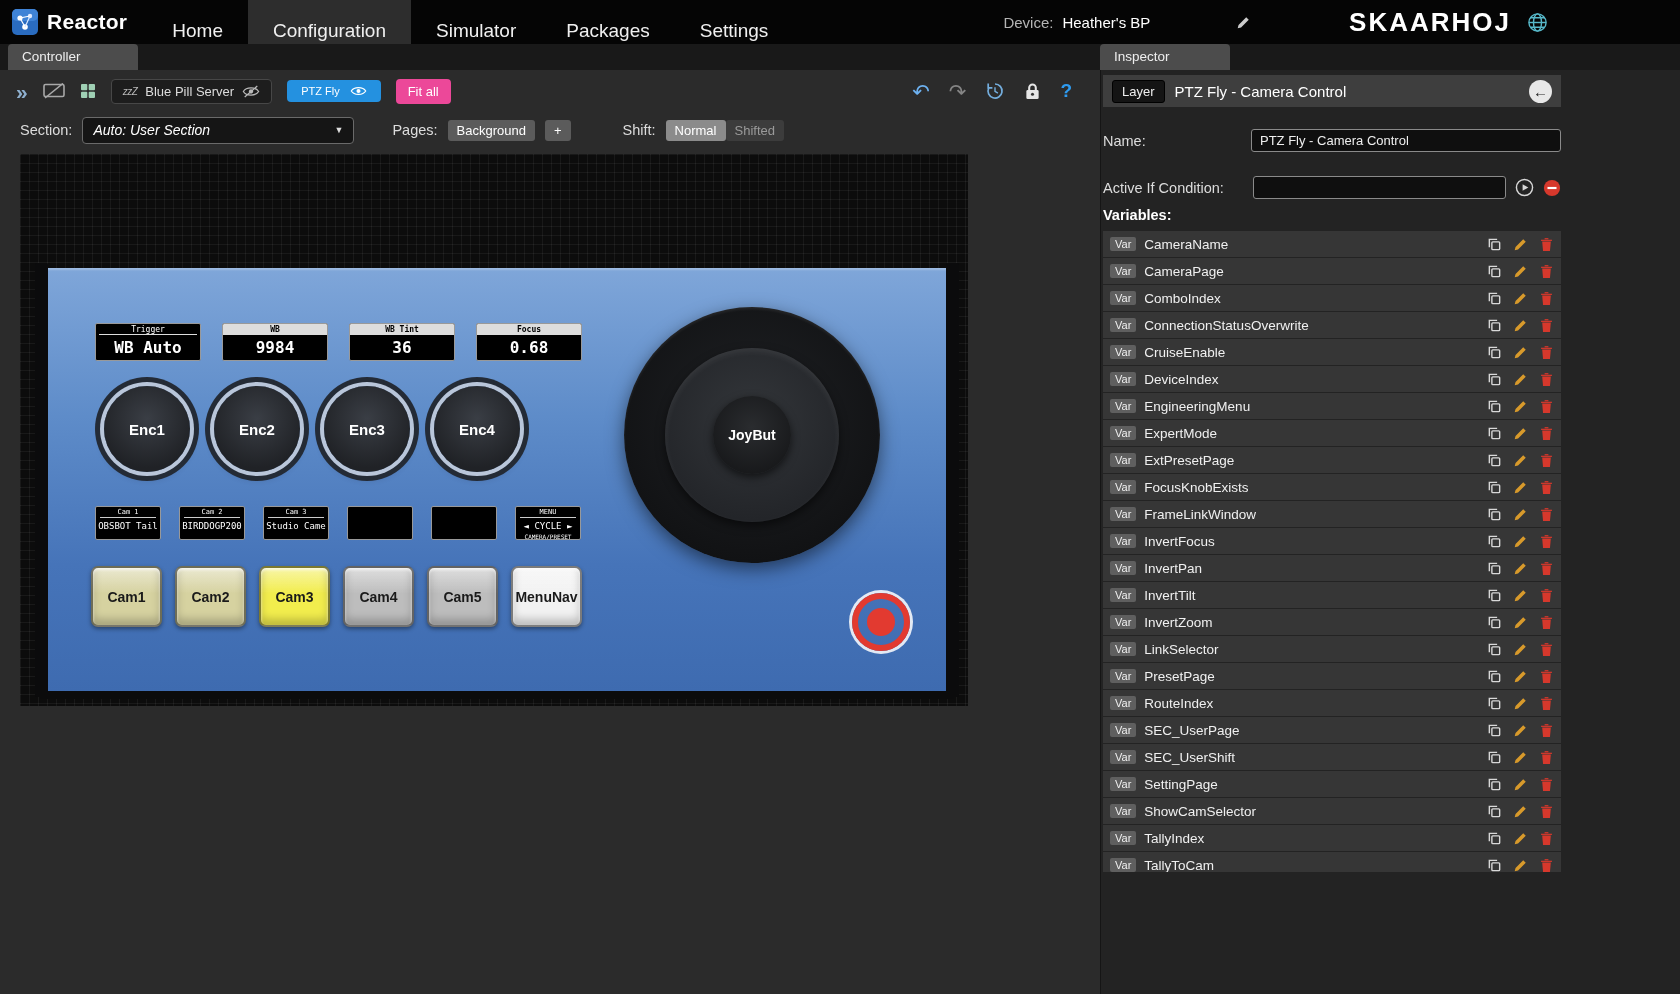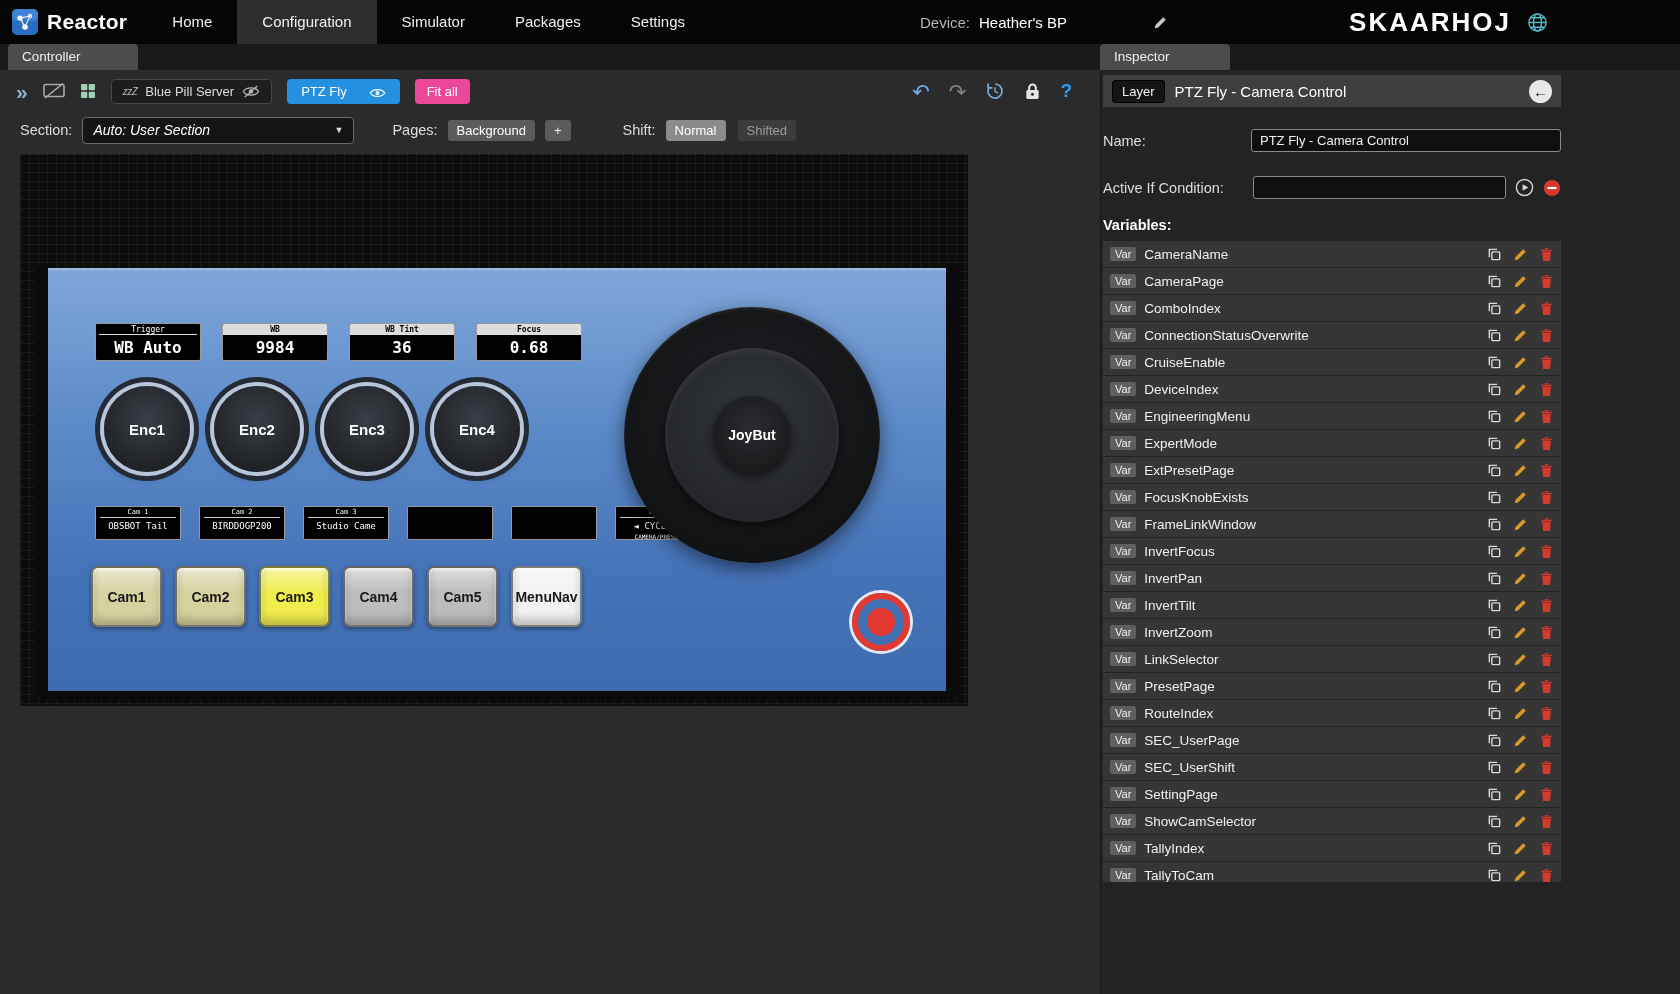--- a/index.html
+++ b/index.html
@@ -5,21 +5,21 @@
   *{box-sizing:border-box;margin:0;padding:0}
   html,body{width:1680px;height:994px;overflow:hidden;background:#262626;
     font-family:"Liberation Sans",sans-serif;color:#ddd}
   .app{width:1680px;height:994px;display:flex;flex-direction:column}
 
   
   .topbar{height:44px;background:#050505;display:flex;align-items:center;flex:0 0 auto}
   .brand{display:flex;align-items:center;gap:9px;padding:0 20px 0 12px}
   .brand-title{font-size:21px;color:#fff;font-weight:700;letter-spacing:.3px}
   .nav{display:flex;height:44px}
-  .nav-item{padding:0 25px;height:44px;line-height:44px;font-size:15px;color:#f0f0f0;cursor:pointer;white-space:nowrap}
+  .nav-item{padding:9px 25px;height:44px;line-height:44px;font-size:19px;color:#f0f0f0;cursor:pointer;white-space:nowrap}
   .nav-item.active{background:#2d2d2d}
   .device{display:flex;align-items:center;gap:9px;margin-left:210px;font-size:15px;white-space:nowrap}
   .device-label{color:#b5b5b5}
   .device-name{color:#fff}
   .edit-pencil{margin-left:86px;width:15px;height:15px;color:#ccc;cursor:pointer}
   .skr{margin-left:auto;display:flex;align-items:center;gap:16px;padding-right:132px}
   .skr-text{font-size:26px;font-weight:800;color:#fff;letter-spacing:2px}
   .globe{width:21px;height:21px;color:#57b8c9;cursor:pointer}
 
   
@@ -35,39 +35,39 @@
   .right{flex:1;background:#232323;border-left:1px solid #151515}
 
   
   .toolbar{height:42px;display:flex;align-items:center;gap:15px;padding:0 16px}
   .tb-chevrons{color:#8fb0cf;font-size:21px;font-weight:bold;line-height:1;cursor:pointer}
   .tb-icon{display:inline-flex;cursor:pointer}
   .tb-icon svg{display:block}
   .server-chip{display:flex;align-items:center;gap:8px;background:#1d1d1d;border:1px solid #474747;
     border-radius:4px;padding:4px 11px;font-size:13px;color:#ddd;cursor:pointer}
   .zzz{font-size:10px;color:#bbb;letter-spacing:-.5px;font-style:italic}
-  .btn-ptz{display:flex;align-items:flex-end;gap:22px;background:#2491e0;color:#fff;border:none;
-    border-radius:4px;padding:5px 14px;font-size:13px;cursor:pointer;font-family:inherit}
+  .btn-ptz{display:flex;align-items:flex-start;gap:10px;background:#2491e0;color:#fff;border:none;
+    border-radius:4px;padding:5px 14px;font-size:11px;cursor:pointer;font-family:inherit}
   .btn-fit{background:#ec4899;color:#fff;border:none;border-radius:4px;padding:5px 12px;
     font-size:13px;cursor:pointer;font-family:inherit}
   .tb-right{margin-left:auto;display:flex;align-items:center;gap:19px;padding-right:12px}
   .undo{color:#6db1f0;font-size:21px;line-height:1;cursor:pointer}
   .redo{color:#858585;font-size:21px;line-height:1;cursor:pointer}
   .help{color:#2e9bf0;font-size:19px;font-weight:700;cursor:pointer}
 
   
   .sectionrow{height:36px;display:flex;align-items:center;gap:10px;padding:0 20px;font-size:14.5px}
   .sec-select{width:272px;height:27px;background:#151515;border:1px solid #6a6a6a;border-radius:4px;
     display:flex;align-items:center;justify-content:space-between;padding:0 10px;font-style:italic;
     font-size:14px;color:#fff;cursor:pointer}
   .caret{font-size:9px;color:#ddd;font-style:normal}
   .pages-label{margin-left:28px}
   .chip{background:#5b5b5b;color:#fff;border-radius:3px;padding:3px 9px;font-size:13px;cursor:pointer}
   .shift-label{margin-left:42px}
-  .shift-wrap{display:flex;gap:12px}
+  .shift-wrap{display:flex;gap:0}
   .shift-chip{background:#3c3c3c;color:#9a9a9a}
   .shift-chip.on{background:#8b8b8b;color:#fff}
 
   
   .canvas{position:relative;margin:6px 0 0 20px;width:948px;height:552px;background:#0c0c0c;
     background-image:linear-gradient(rgba(255,255,255,.055) 1px,transparent 1px),
                      linear-gradient(90deg,rgba(255,255,255,.055) 1px,transparent 1px);
     background-size:9px 9px}
   .bluepanel{position:absolute;left:16px;top:114px;width:922px;height:424px;border-radius:3px;
     background:linear-gradient(180deg,#7fa6d9 0%,#5e8cc9 35%,#4674b9 70%,#3e6bb0 100%);
@@ -85,21 +85,21 @@
     font-size:16px;line-height:25px;color:#fff;font-weight:bold}
 
   .encoder-row{position:absolute;left:68px;top:118px;display:flex;gap:24px}
   .encoder{width:86px;height:86px;border-radius:50%;
     background:radial-gradient(circle at 50% 38%,#3a3e45,#202226 72%);
     box-shadow:0 0 0 4px #b9c6da,0 0 0 9px #242b36,0 4px 10px rgba(0,0,0,.45);
     display:flex;align-items:center;justify-content:center;cursor:pointer}
   .encoder span{color:#fff;font-weight:bold;font-size:15px}
 
   .mini-row{position:absolute;left:59px;top:238px;display:flex;gap:18px}
-  .mini{width:86px;height:34px;background:#000;border:1px solid #999;border-radius:2px;overflow:hidden;
+  .mini{width:66px;height:34px;background:#000;border:1px solid #999;border-radius:2px;overflow:hidden;
     cursor:pointer;font-family:"DejaVu Sans Mono","DejaVu Sans",monospace;text-align:center;color:#fff}
   .mini-title{font-size:7px;line-height:9px;border-bottom:1px solid #ccc;margin:1px 4px 0}
   .mini-value{font-size:9px;line-height:13px;margin-top:2px;white-space:nowrap}
   .mini-sub{font-size:6px;line-height:8px;white-space:nowrap}
 
   .key-row{position:absolute;left:55px;top:298px;display:flex;gap:13px}
   .key{width:71px;height:61px;border-radius:7px;display:flex;align-items:center;justify-content:center;
     font-weight:bold;font-size:14px;color:#1a1a1a;cursor:pointer;border:2px solid rgba(25,25,25,.55);
     box-shadow:inset 0 2px 3px rgba(255,255,255,.7),inset 0 -6px 8px rgba(0,0,0,.22),0 2px 4px rgba(0,0,0,.4)}
 
@@ -130,21 +130,21 @@
     display:flex;align-items:center;justify-content:center;font-size:15px;font-weight:bold;cursor:pointer}
   .insp-row{display:flex;align-items:center;font-size:14.5px}
   .name-row{margin-top:22px}
   .cond-row{margin-top:24px}
   .insp-input{height:23px;background:#0f0f0f;border:1px solid #8a8a8a;border-radius:3px;color:#eee;
     font-size:13px;padding:0 8px;font-family:inherit}
   .name-input{width:310px;margin-left:auto}
   .cond-input{width:253px;margin-left:auto}
   .cond-ic{display:inline-flex;margin-left:9px;cursor:pointer}
   .cond-ic svg{display:block}
-  .vars-label{margin-top:18px;font-size:14.5px;font-weight:bold;color:#fff}
+  .vars-label{margin-top:8px;font-size:14.5px;font-weight:bold;color:#fff}
   .var-list{margin-top:8px;height:641px;overflow:hidden}
   .var-row{height:26px;margin-bottom:1px;background:#363636;display:flex;align-items:center;padding:0 7px;cursor:pointer}
   .var-badge{background:#5f5f5f;color:#f0f0f0;font-size:11px;padding:1px 5px;border-radius:2px;margin-right:8px}
   .var-name{font-size:13.5px;color:#f0f0f0;flex:1}
   .var-icons{display:flex;gap:11px;align-items:center}
   .ic{width:15px;height:15px;cursor:pointer}
   .ic svg{display:block;width:100%;height:100%}
   .ic-copy{color:#d8d8d8}.ic-edit{color:#d89a2b}.ic-del{color:#d6382c}
 
   

